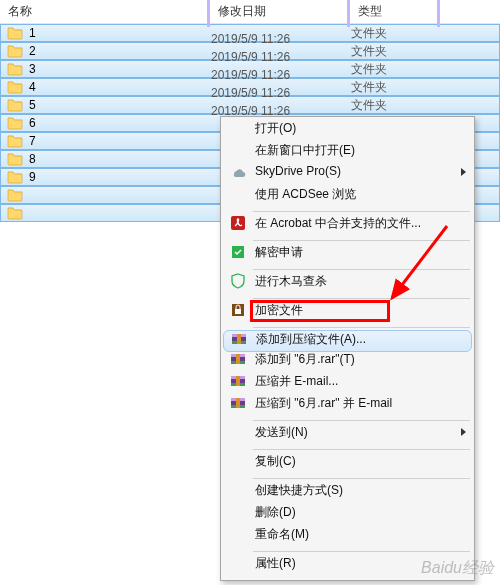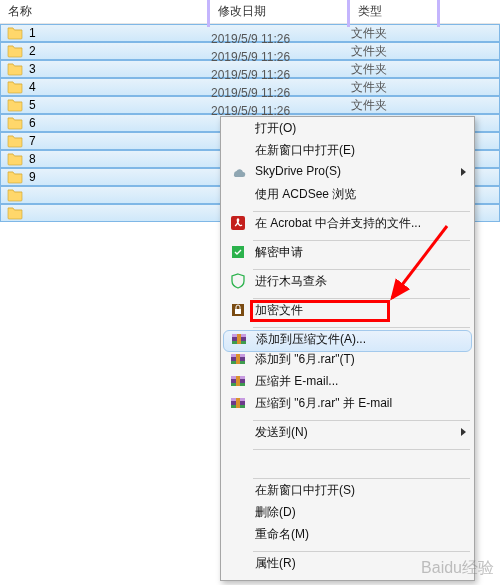--- a/index.html
+++ b/index.html
@@ -102,20 +102,21 @@
   }
   .arrow {
     position:absolute;
     pointer-events:none;
   }
   .watermark {
     position:absolute;
     right:6px; bottom:6px;
     color: rgba(120,120,120,.45);
     font-size: 16px;
+    font-style: italic;
     pointer-events:none;
   }
 </style>
 </head>
 <body>
 
 <div class="header">
   <div class="col col-name">名称</div>
   <div class="col col-date">修改日期</div>
   <div class="col col-type">类型</div>
@@ -352,25 +353,26 @@
     </div>
     <div class="ctxsep"></div>
     <div class="ctxitem">
       <span class="mi-icon"></span>
       <span class="mi-label">发送到(N)</span>
       <span class="sub-arrow"></span>
     </div>
     <div class="ctxsep"></div>
     <div class="ctxitem">
       <span class="mi-icon"></span>
-    </div>
-    <div class="ctxsep"></div>
-    <div class="ctxitem">
-      <span class="mi-icon"></span>
-      <span class="mi-label">在新窗口中打开(S)</span>
+      <span class="mi-label">复制(C)</span>
+    </div>
+    <div class="ctxsep"></div>
+    <div class="ctxitem">
+      <span class="mi-icon"></span>
+      <span class="mi-label">创建快捷方式(S)</span>
     </div>
     <div class="ctxitem">
       <span class="mi-icon"></span>
       <span class="mi-label">删除(D)</span>
     </div>
     <div class="ctxitem">
       <span class="mi-icon"></span>
       <span class="mi-label">重命名(M)</span>
     </div>
     <div class="ctxsep"></div>

